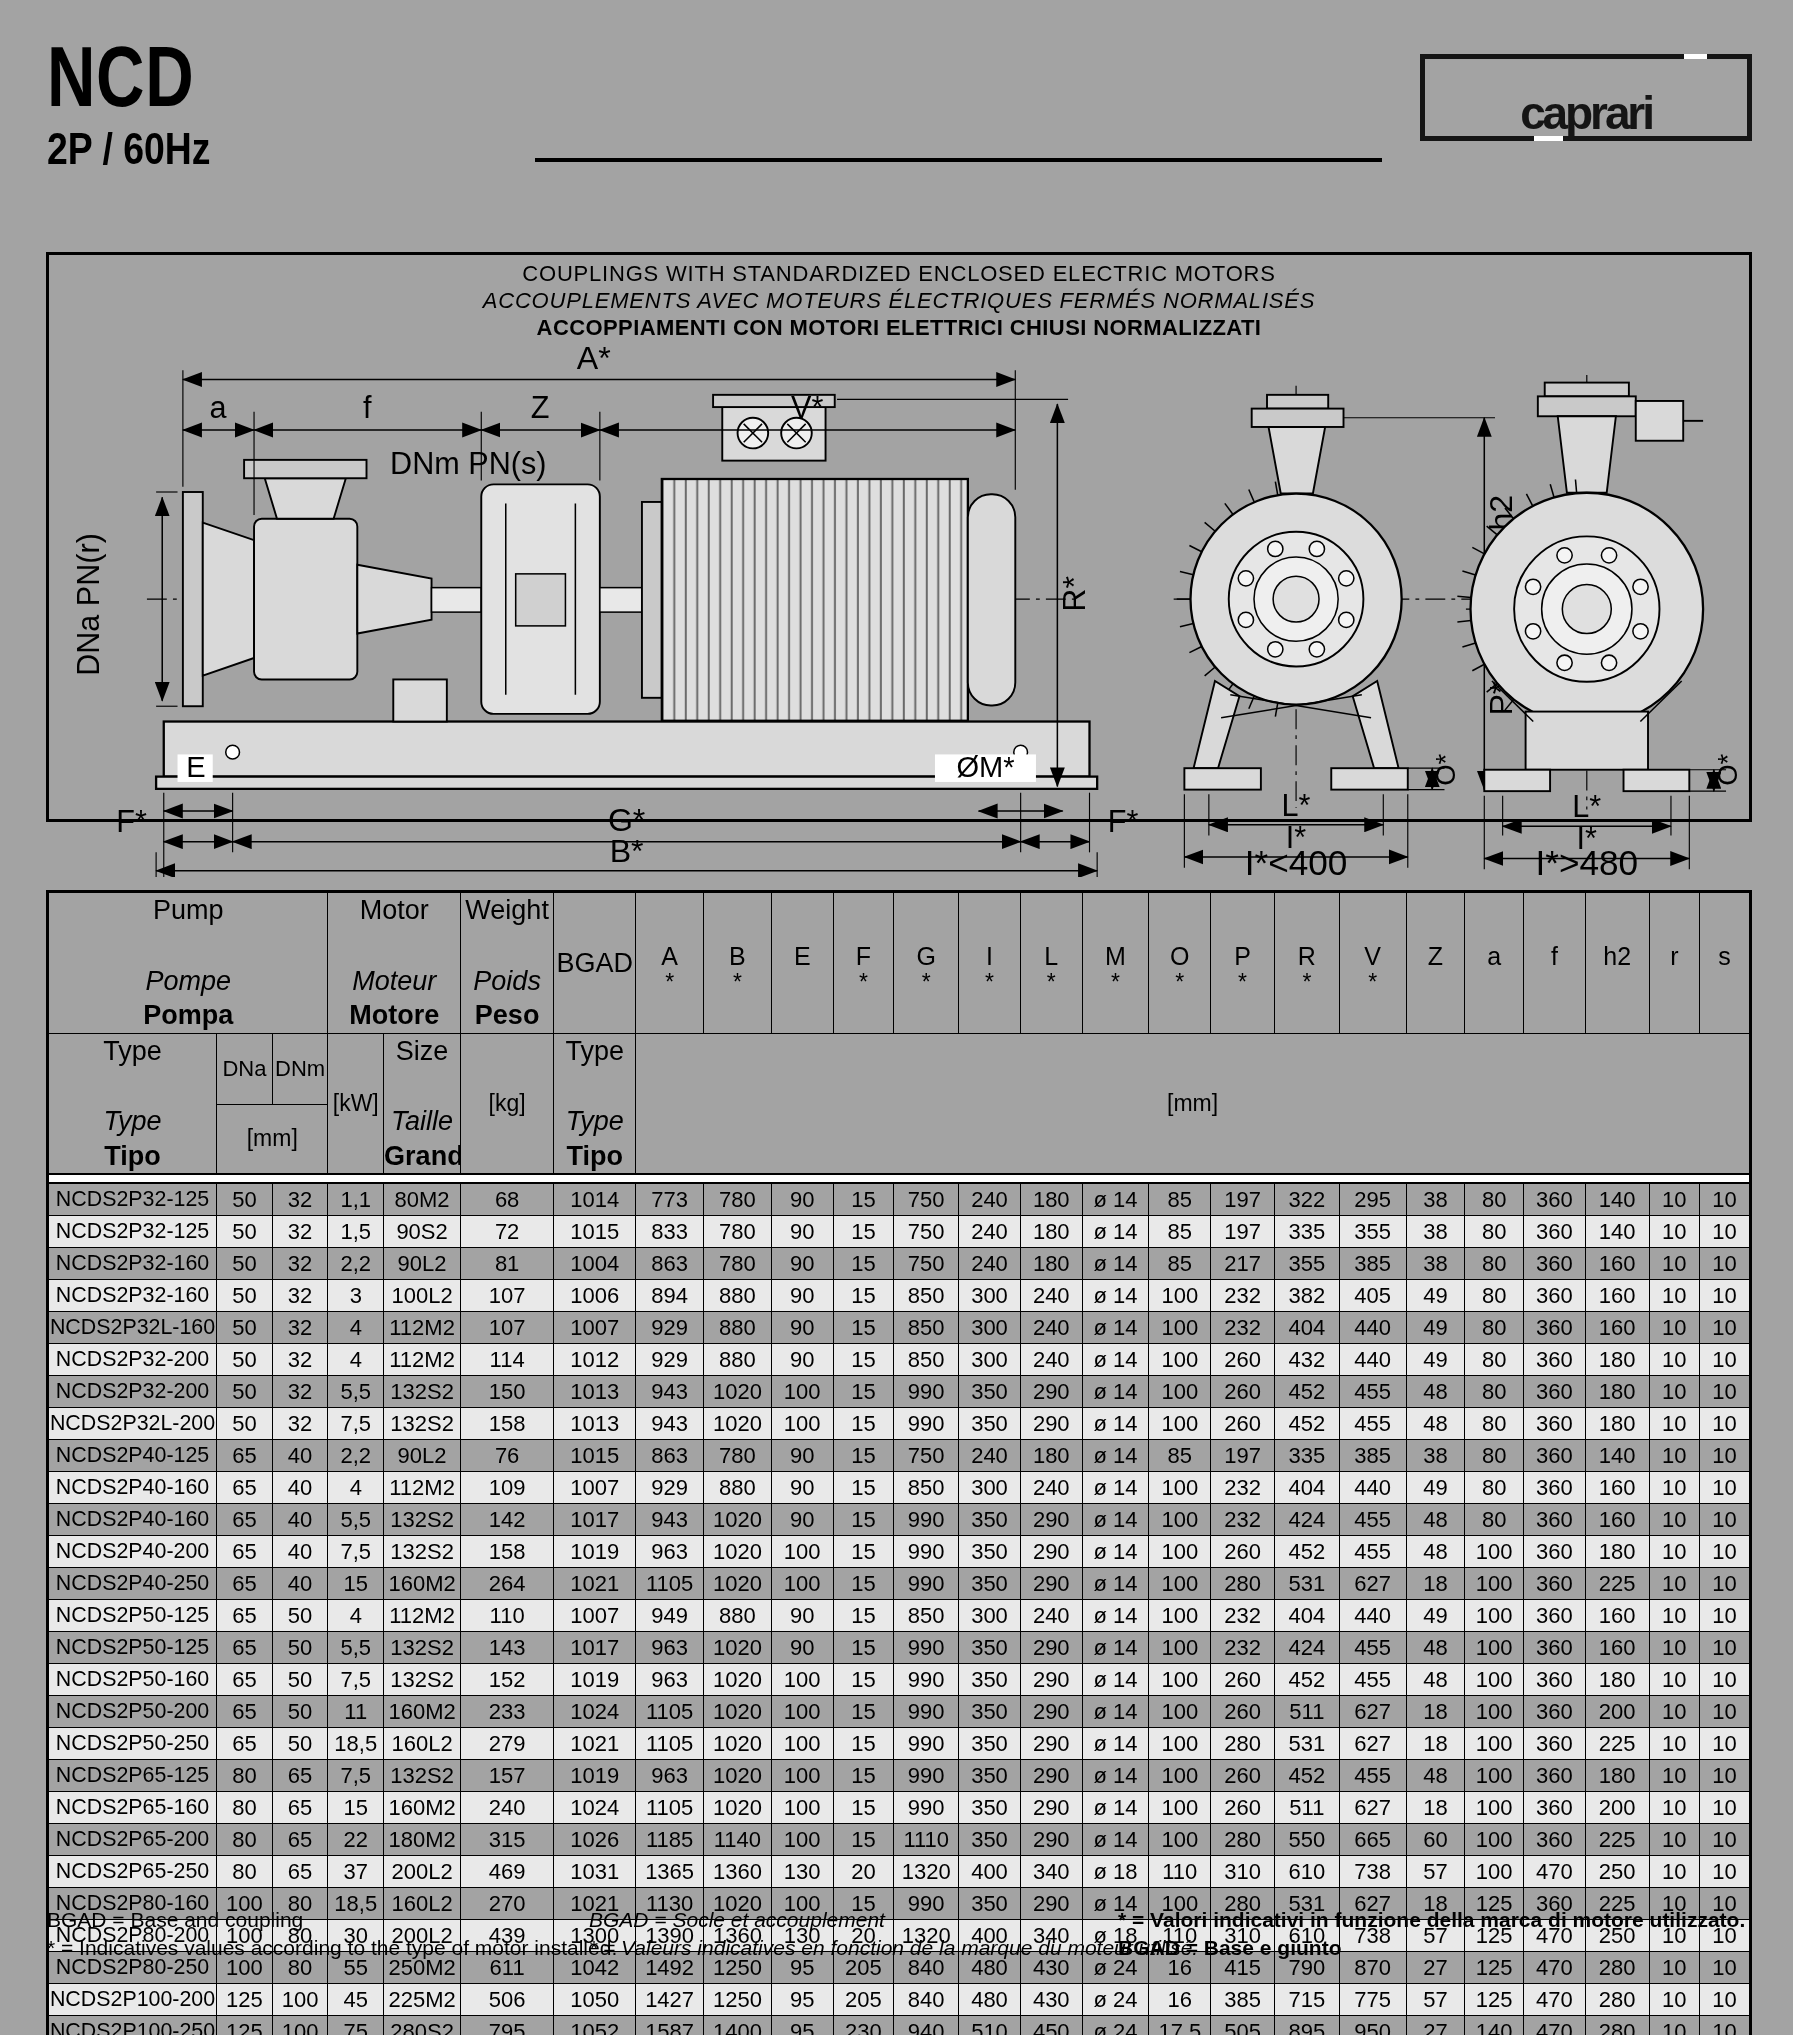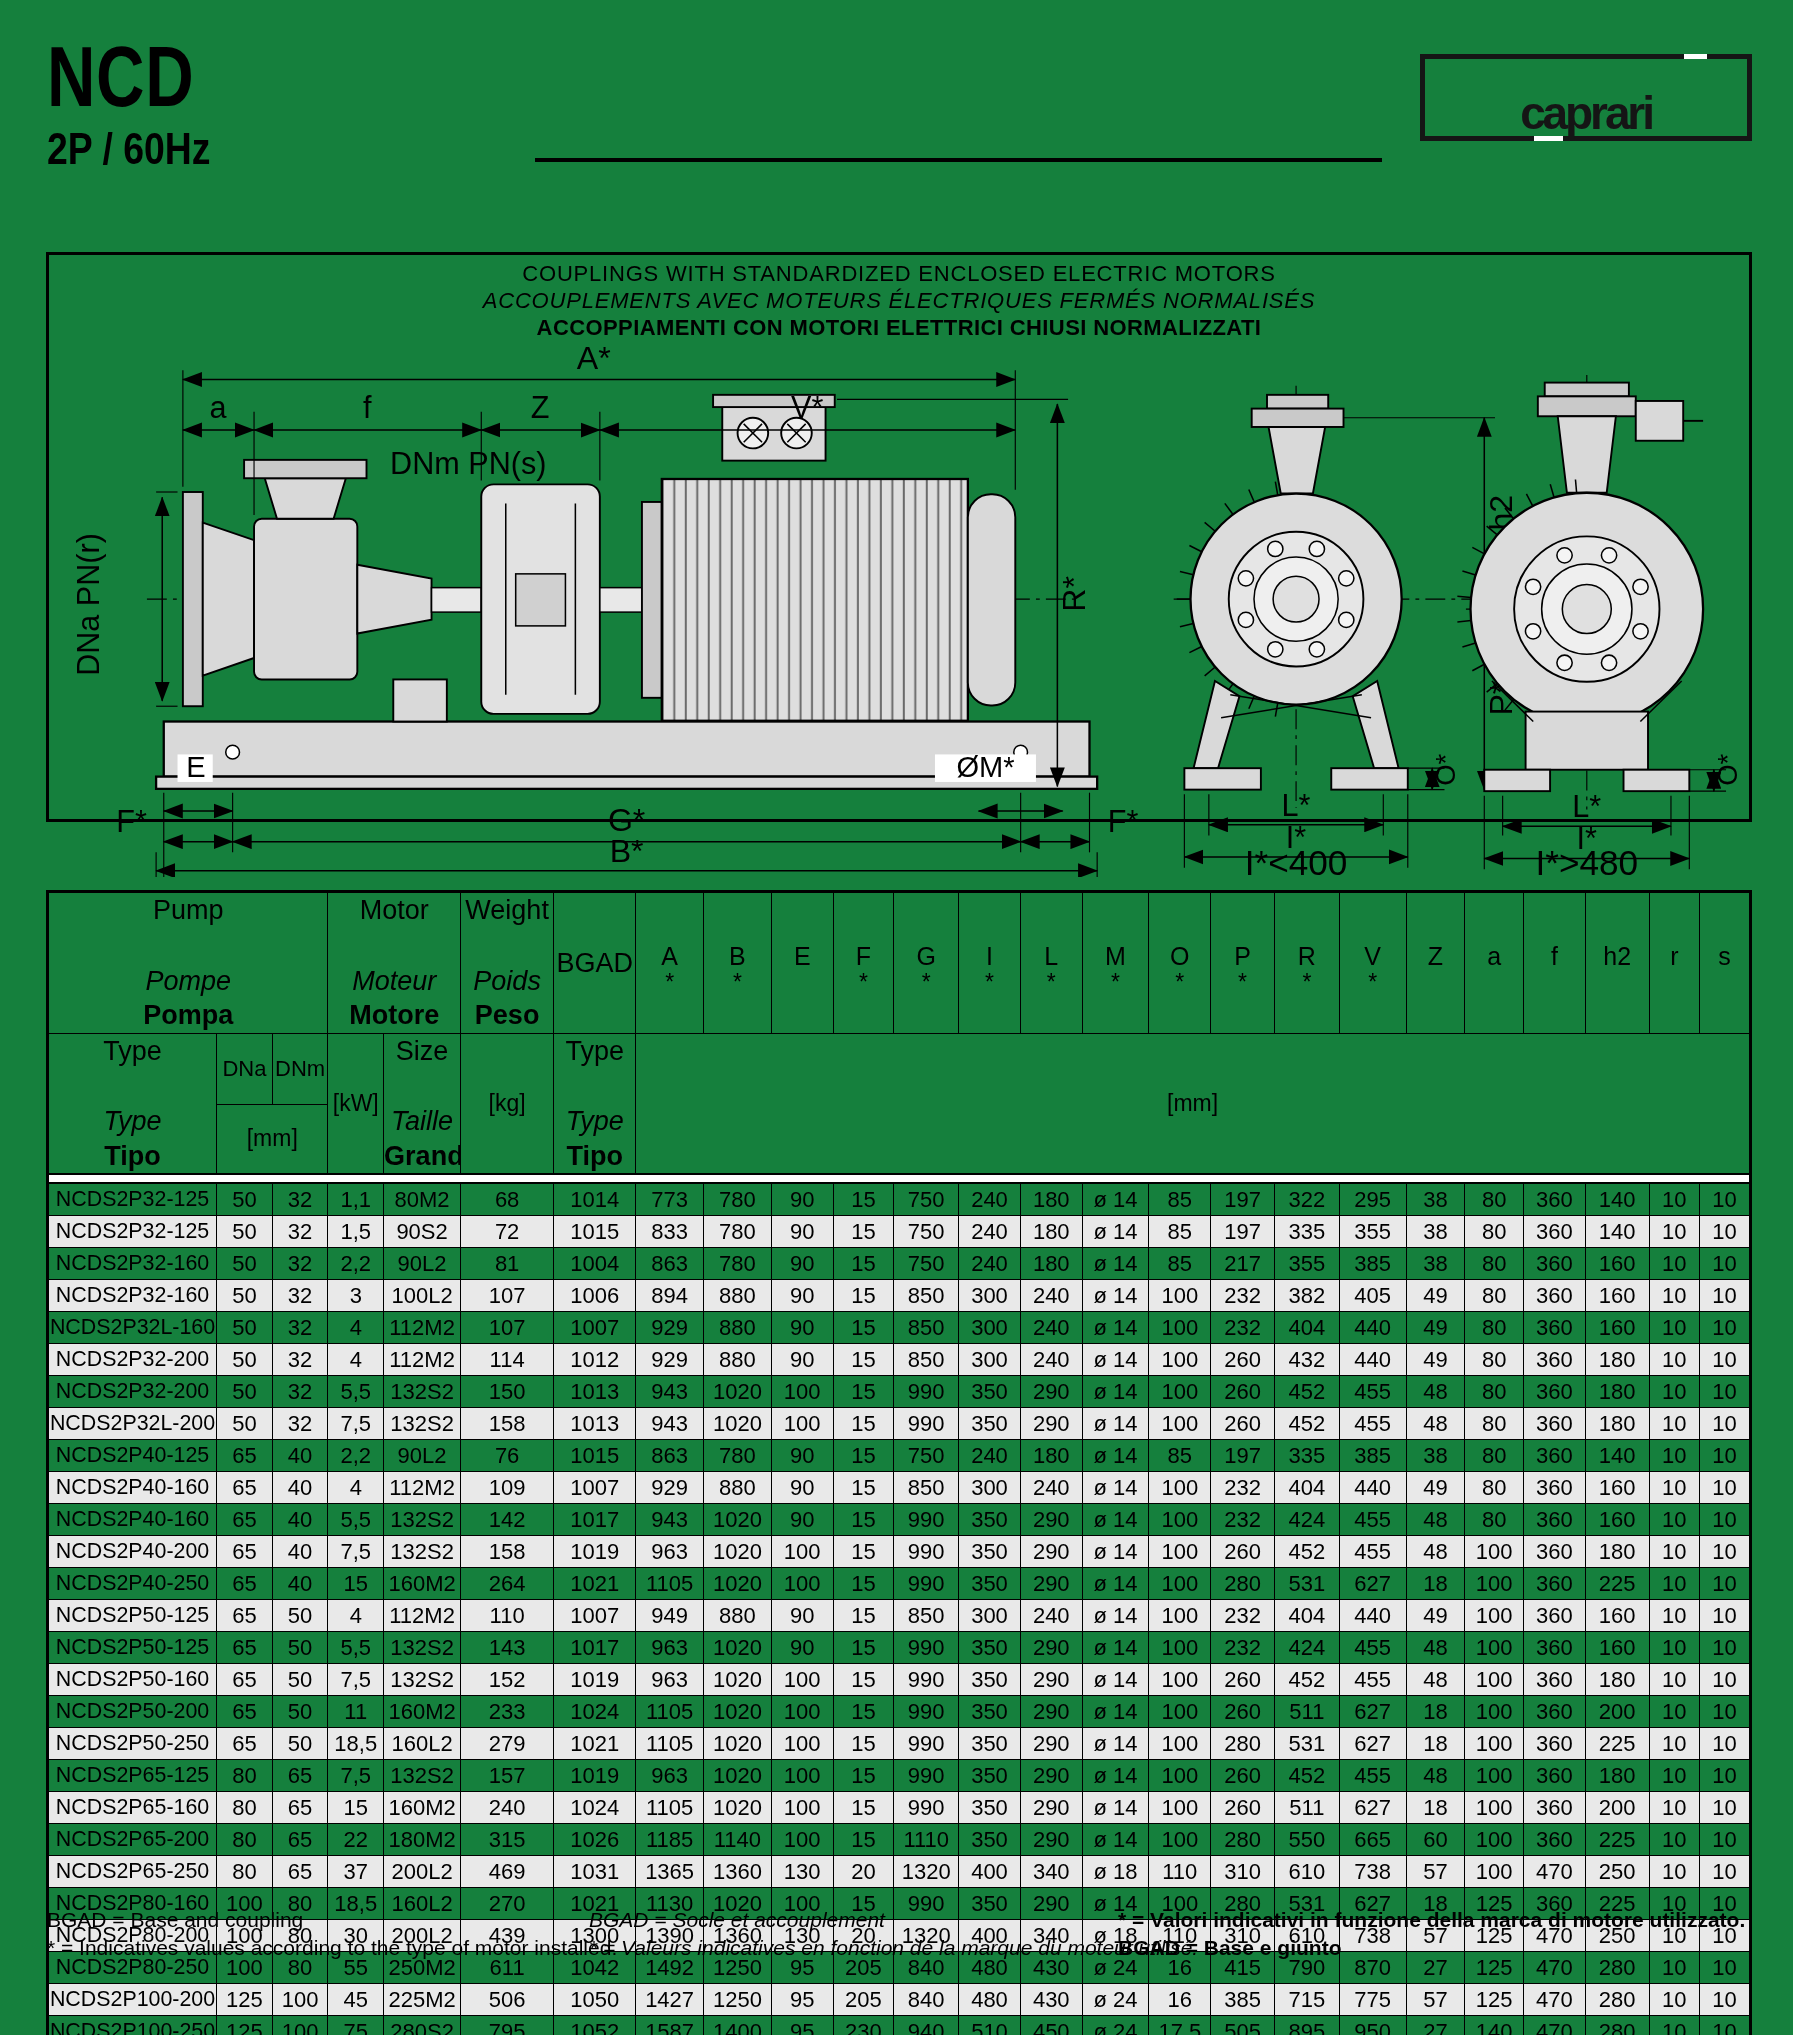--- a/index.html
+++ b/index.html
@@ -1,16 +1,16 @@
 <!DOCTYPE html>
 <html style="font-size:12.2px"><head>
 <meta charset="utf-8">
 <style>
   html,body{margin:0;padding:0;background:#fff;}
-  .page{position:relative;width:1794px;height:2035px;background:#15803d;
+  .page{position:relative;width:1794px;height:2035px;background:#a3a3a3;
         font-family:"Liberation Sans",sans-serif;color:#000;overflow:hidden;}
 
   
   .brand{position:absolute;left:47px;top:37px;}
   .brand .ncd{font-size:86px;font-weight:bold;line-height:.92;letter-spacing:0.8px;
               transform:scaleX(.78);transform-origin:left top;}
   .brand .freq{font-size:44px;font-weight:bold;margin-top:7.6px;letter-spacing:0;
                transform:scaleX(.85);transform-origin:left top;}
   .logo{position:absolute;left:1420px;top:54px;width:332px;height:87px;
         border:5.4px solid #151515;box-sizing:border-box;display:flex;

